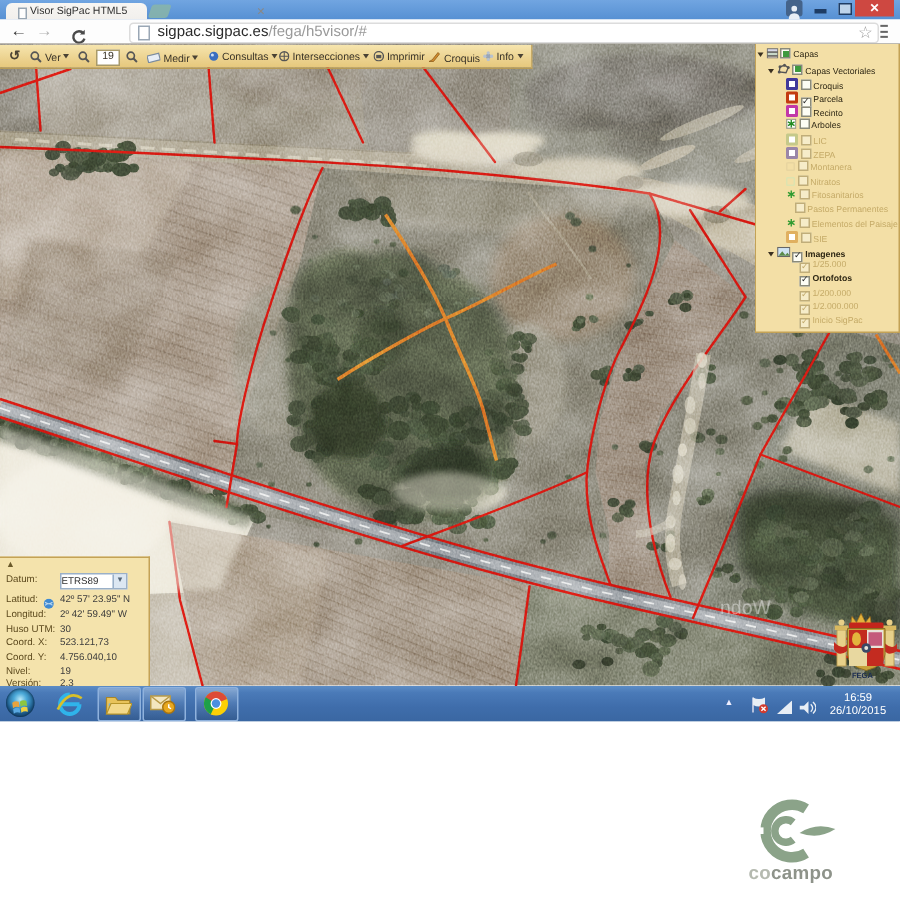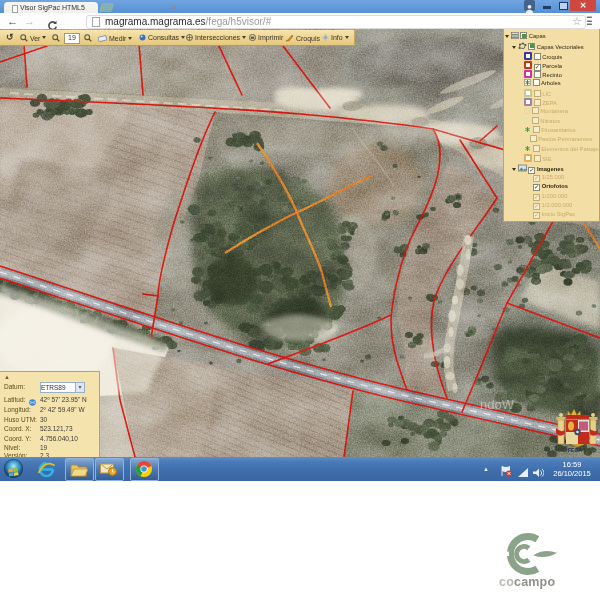--- a/index.html
+++ b/index.html
@@ -93,21 +93,21 @@
 
 <div class="abs navico" style="left:7px;color:#3c3c3c;font-weight:bold;">←</div>
 
 <div class="abs navico" style="left:24px;color:#b5b5b5;font-weight:bold;">→</div>
 
 <div class="abs" style="left:47px;top:17px;"><svg width="11" height="11">
       <path d="M8.6,3.2 A3.8,3.8 0 1 0 9.3,6.8" fill="none" stroke="#4a4a4a" stroke-width="1.6"></path>
       <path d="M9.5,0.8 L9.5,4 6.3,4z" fill="#4a4a4a"></path>
     </svg></div>
 
-<div id="omni" class="abs"><span style="color:#2b2b2b;">magrama.magrama.es</span>/fega/h5visor/#</div>
+<div id="omni" class="abs"><span style="color:#2b2b2b;">sigpac.sigpac.es</span>/fega/h5visor/#</div>
 
 <div id="omniico" class="abs"></div>
 
 <div id="star" class="abs">☆</div>
 
 <div id="menu" class="abs">━<br>━<br>━</div>
 
 <div id="map" class="abs"><svg width="600" height="428" viewBox="0 29 600 428" xmlns="http://www.w3.org/2000/svg">
 <defs>
   <filter id="soft" x="-30%" y="-30%" width="160%" height="160%">

